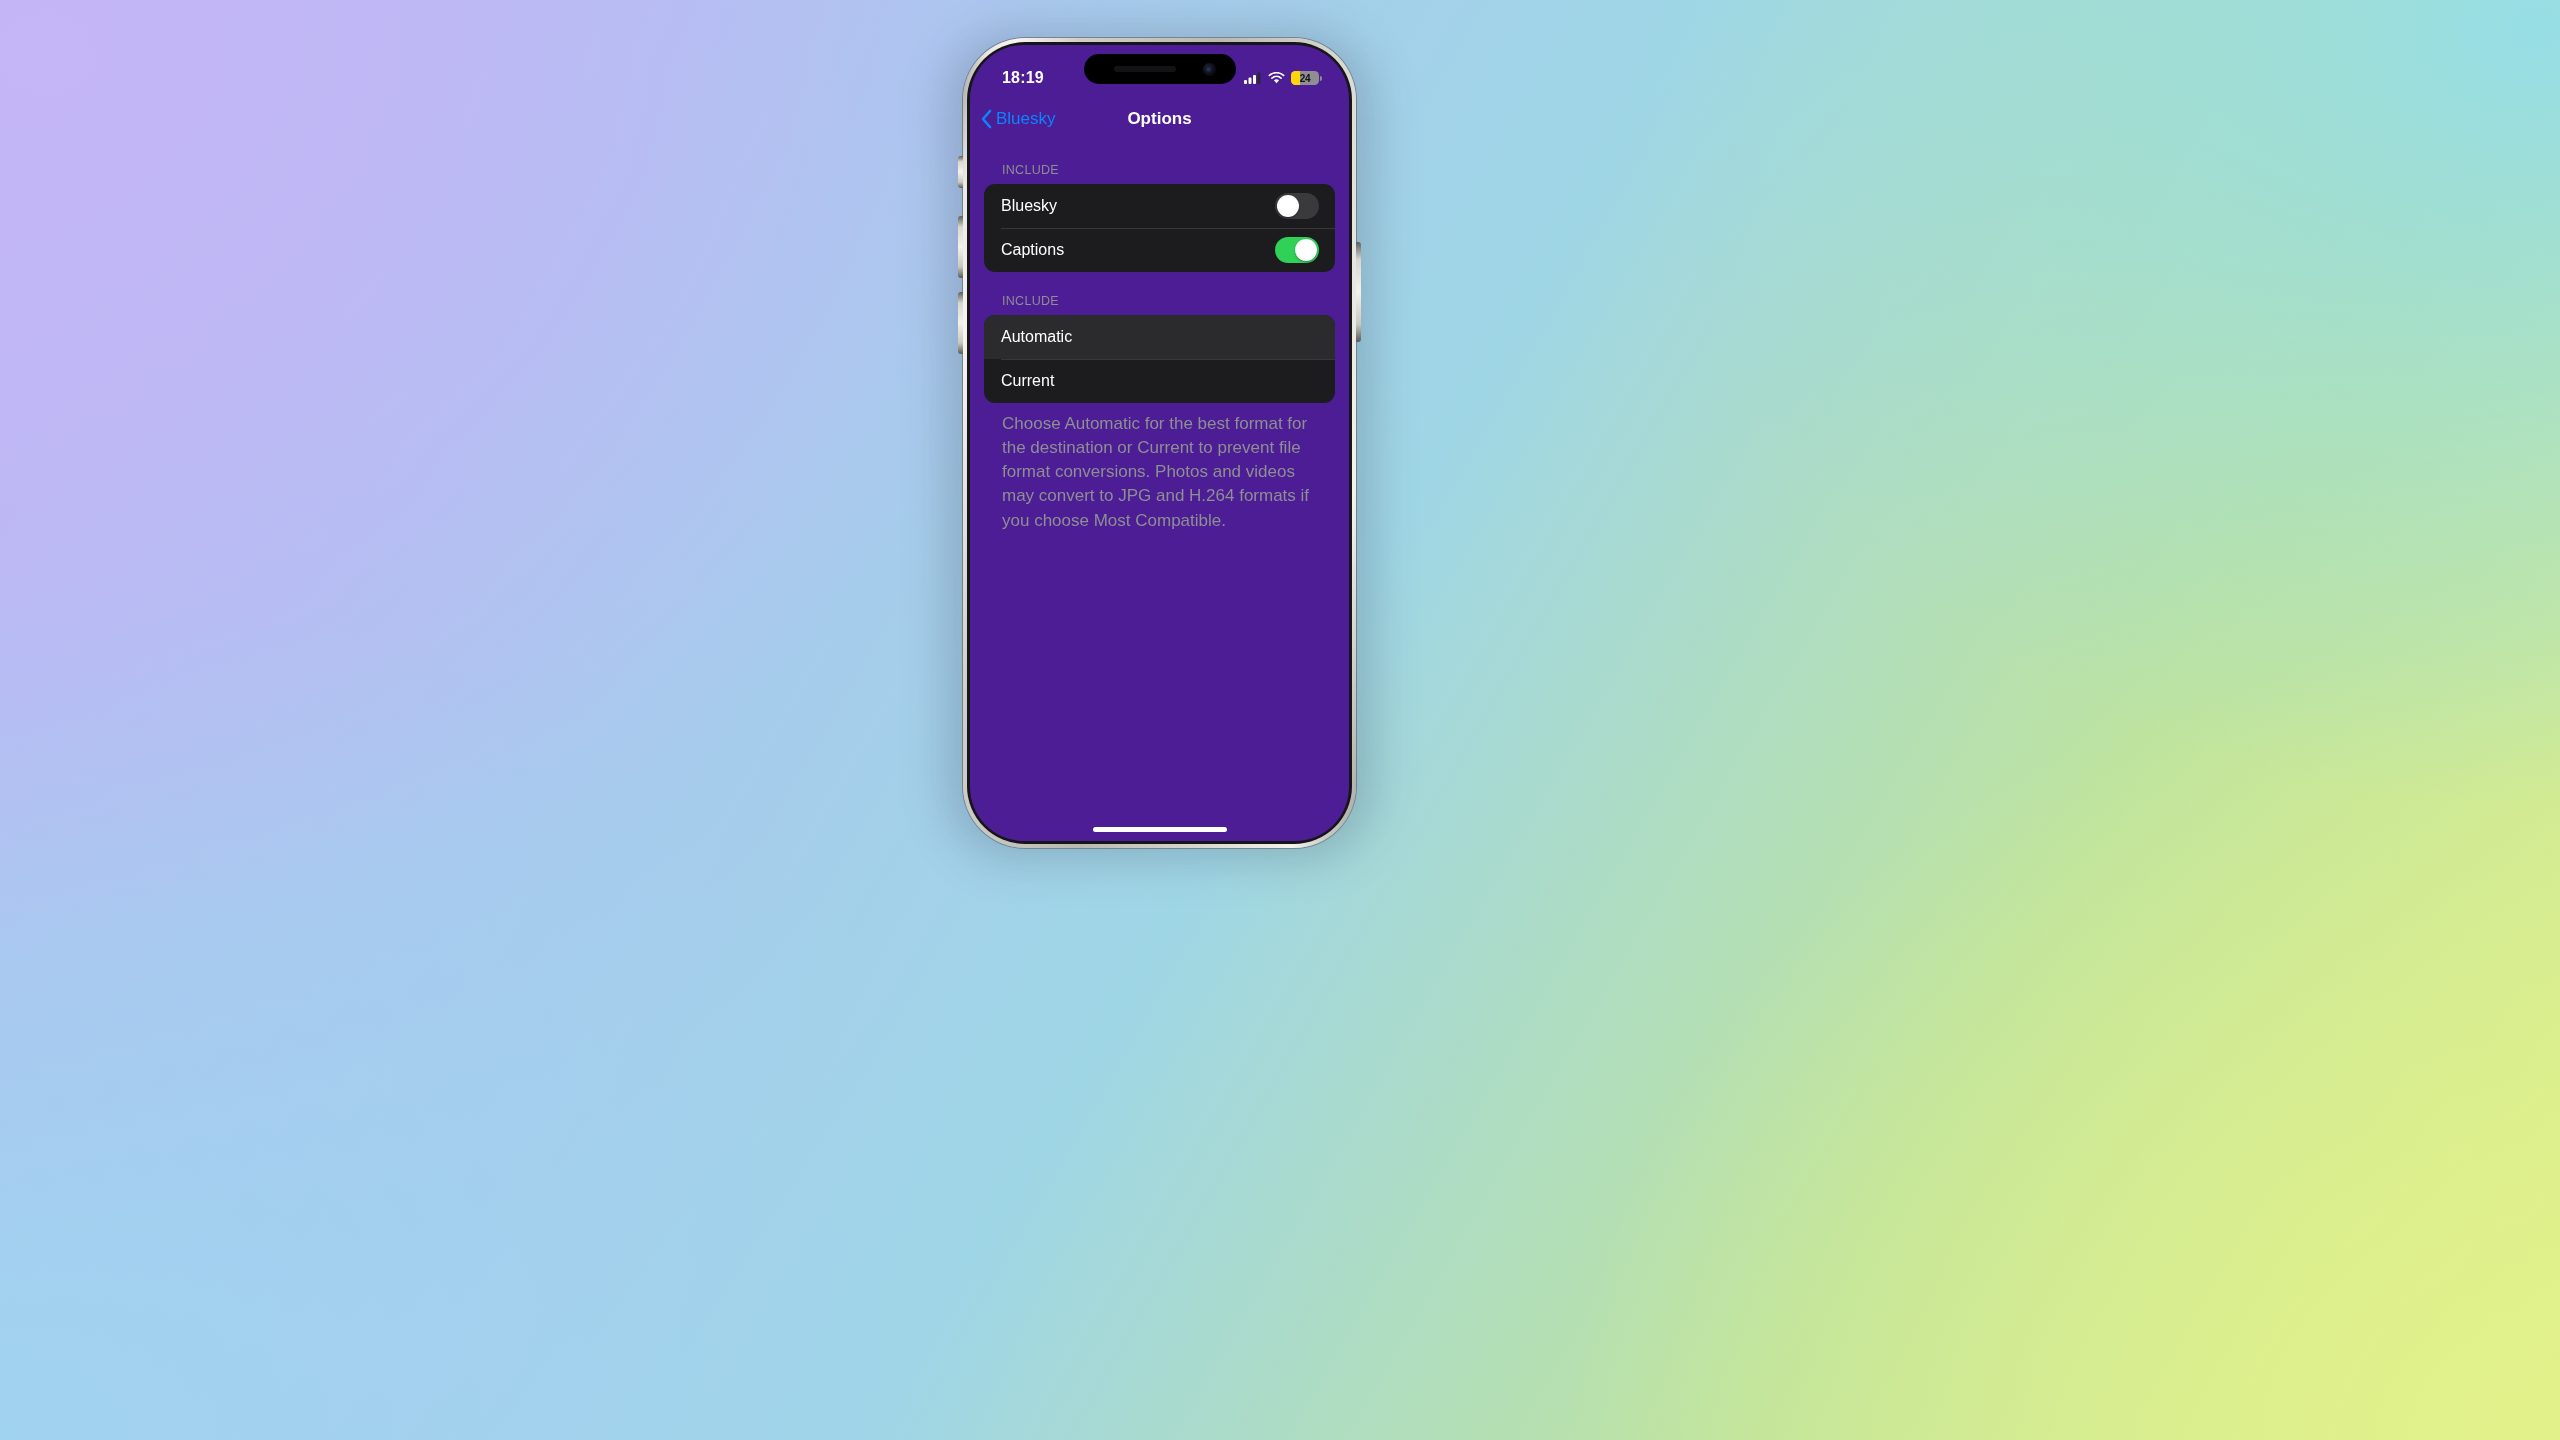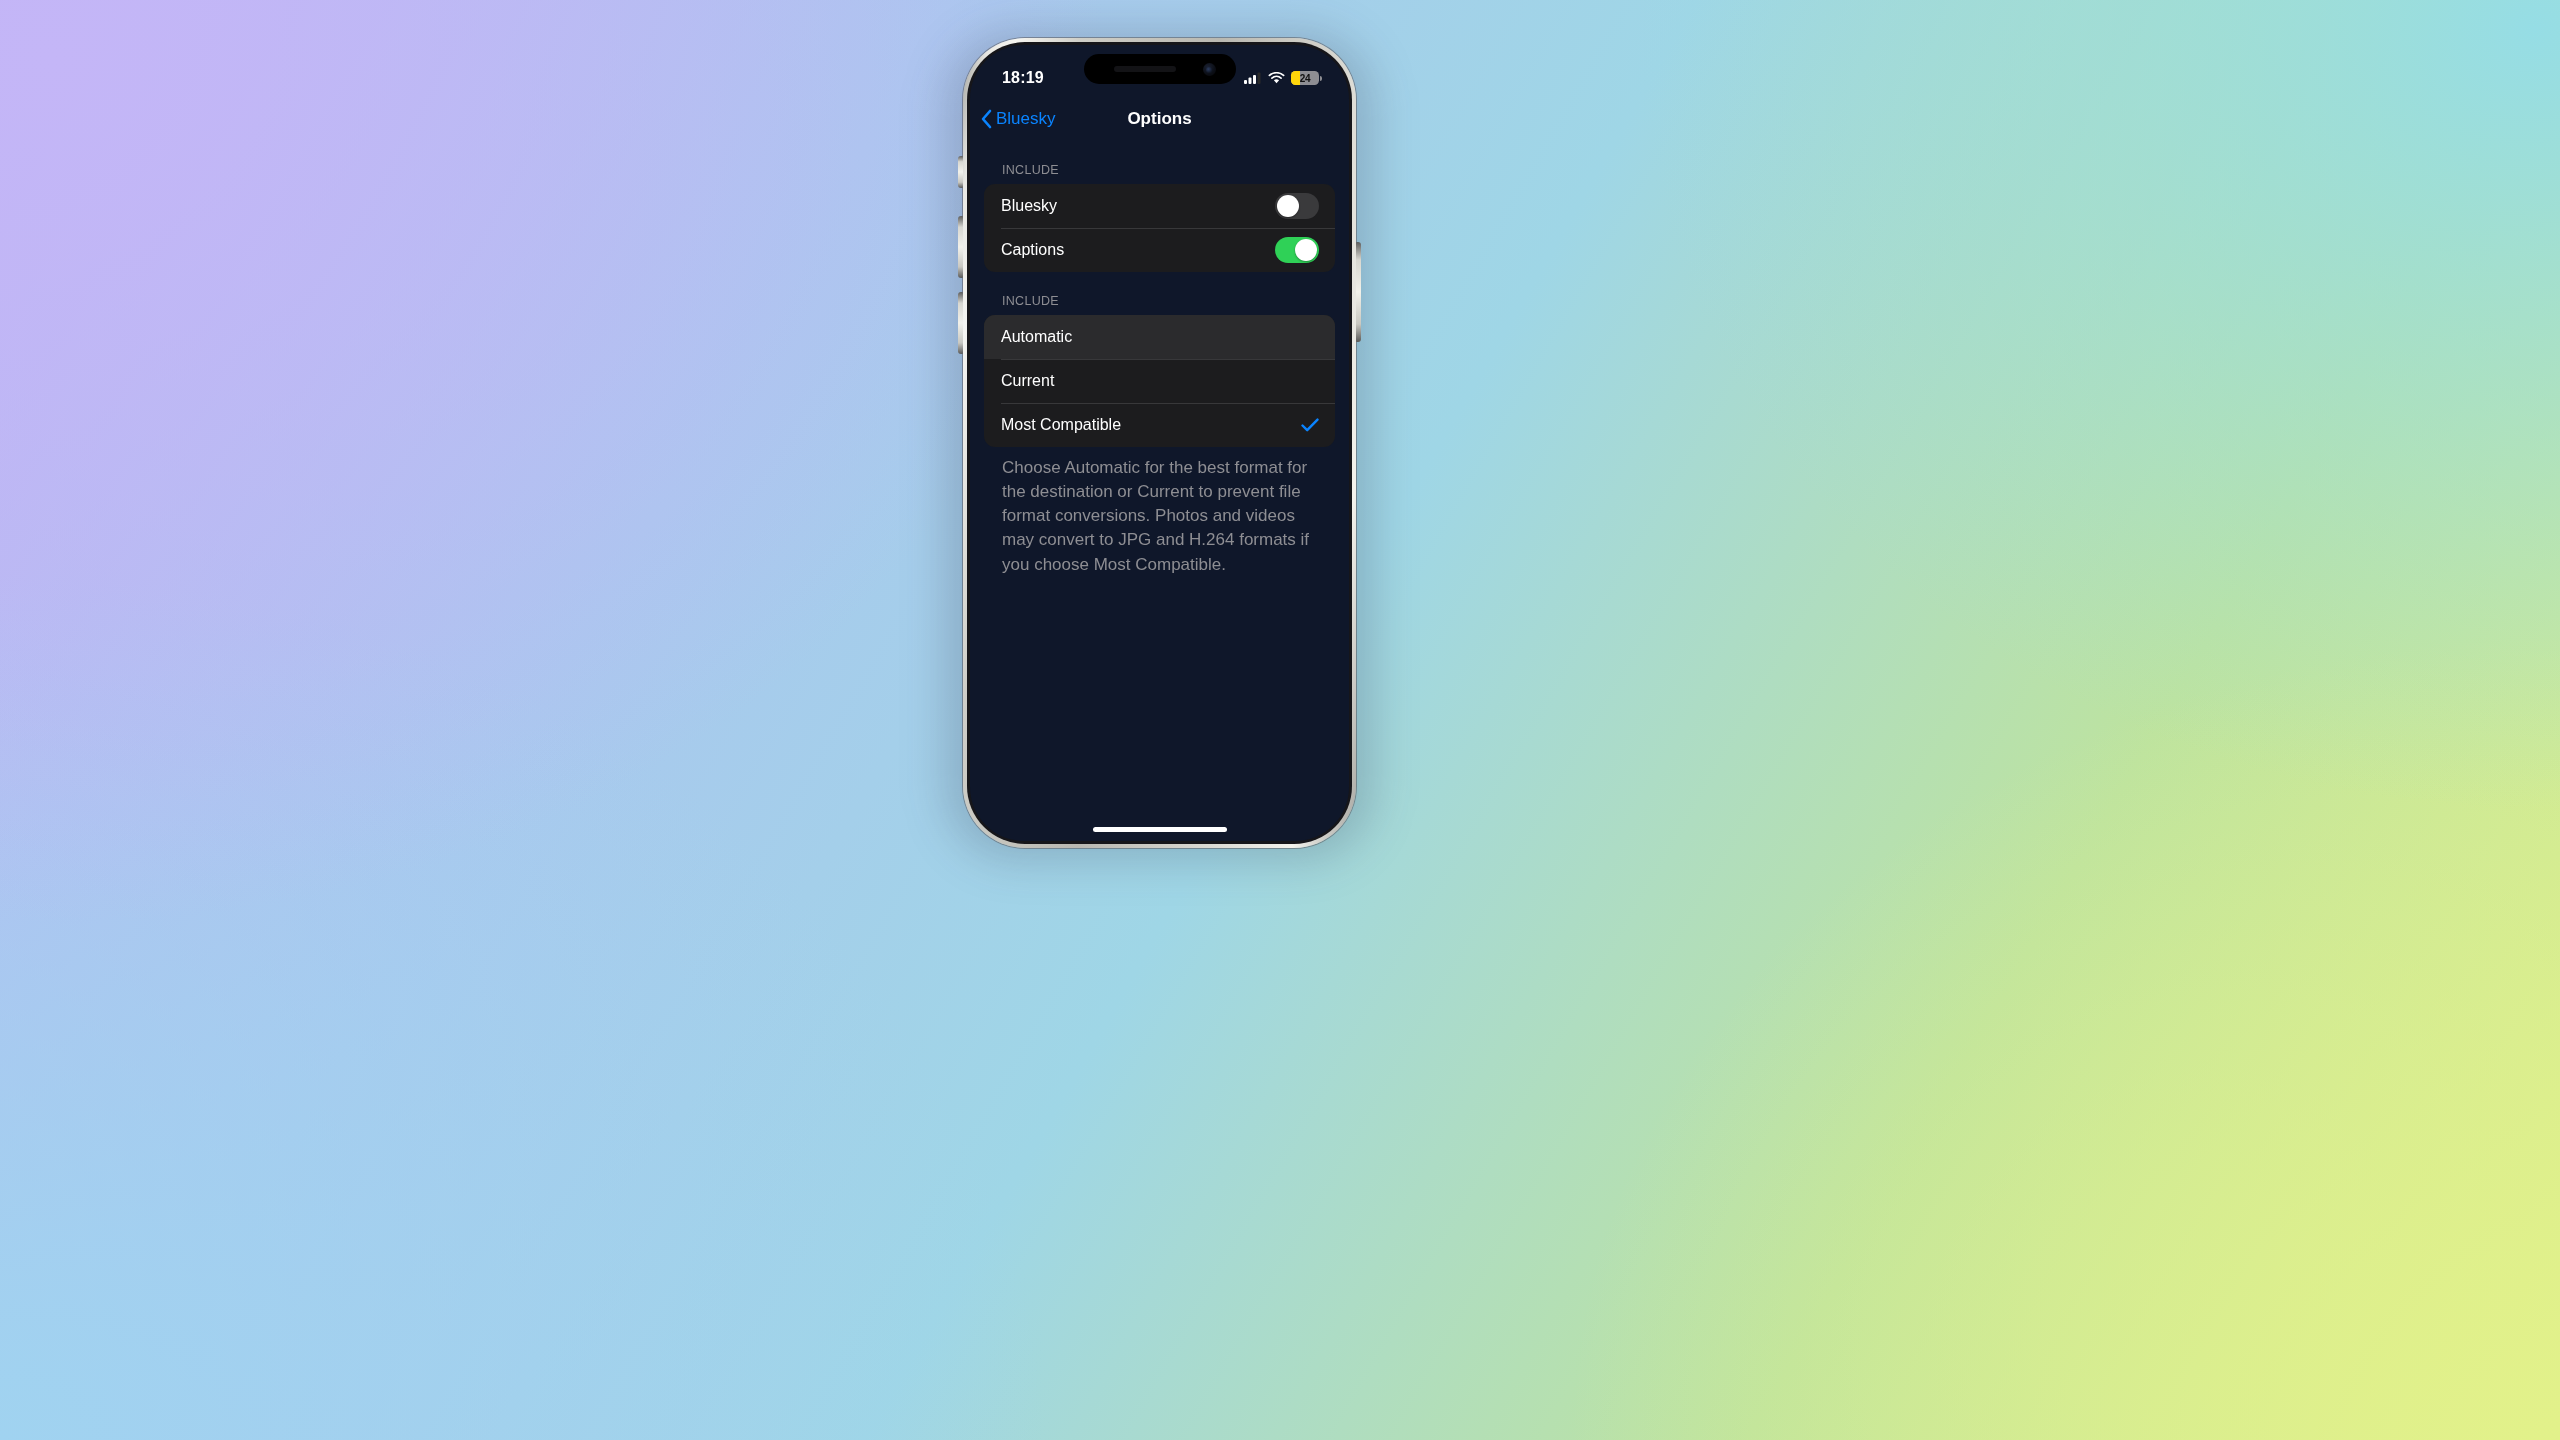--- a/index.html
+++ b/index.html
@@ -56,21 +56,21 @@
     position: absolute;
     left: 4px; top: 4px; right: 4px; bottom: 4px;
     border-radius: 58px;
     background: #16161a;
   }
   #screen {
     position: absolute;
     left: 7px; top: 7px;
     width: 379px; height: 796px;
     border-radius: 54px;
-    background: #0f172a;
+    background: #4c1d95;
     overflow: hidden;
   }
 
   
   .side-btn {
     position: absolute;
     background: linear-gradient(180deg, #5d5d5c 0%, #d8d7d0 18%, #f2f1ea 50%, #c9c8c1 82%, #5a5a59 100%);
     border-radius: 2px;
   }
   .side-btn.left  { left: -5px;  width: 5px; border-radius: 3px 1px 1px 3px; }
@@ -381,26 +381,20 @@
         </div>
 
         <div class="row">
           <span class="row-label">Current</span>
           <svg class="check-icon hidden" width="18" height="14" viewBox="0 0 18 14">
             <path d="M1.5 7.5 L6.2 12.2 L16.5 1.6" stroke="#0a84ff" stroke-width="2.4" fill="none" stroke-linecap="round" stroke-linejoin="round"></path>
           </svg>
           <div class="row-sep"></div>
         </div>
 
-        <div class="row">
-          <span class="row-label">Most Compatible</span>
-          <svg class="check-icon" width="18" height="14" viewBox="0 0 18 14">
-            <path d="M1.5 7.5 L6.2 12.2 L16.5 1.6" stroke="#0a84ff" stroke-width="2.4" fill="none" stroke-linecap="round" stroke-linejoin="round"></path>
-          </svg>
-        </div>
 
       </div>
 
       <div class="footer-note">Choose Automatic for the best format for the destination or Current to prevent file format conversions. Photos and videos may convert to JPG and H.264 formats if you choose Most Compatible.</div>
 
     </div>
 
     <div id="home-indicator"></div>
   </div>
 </div>

